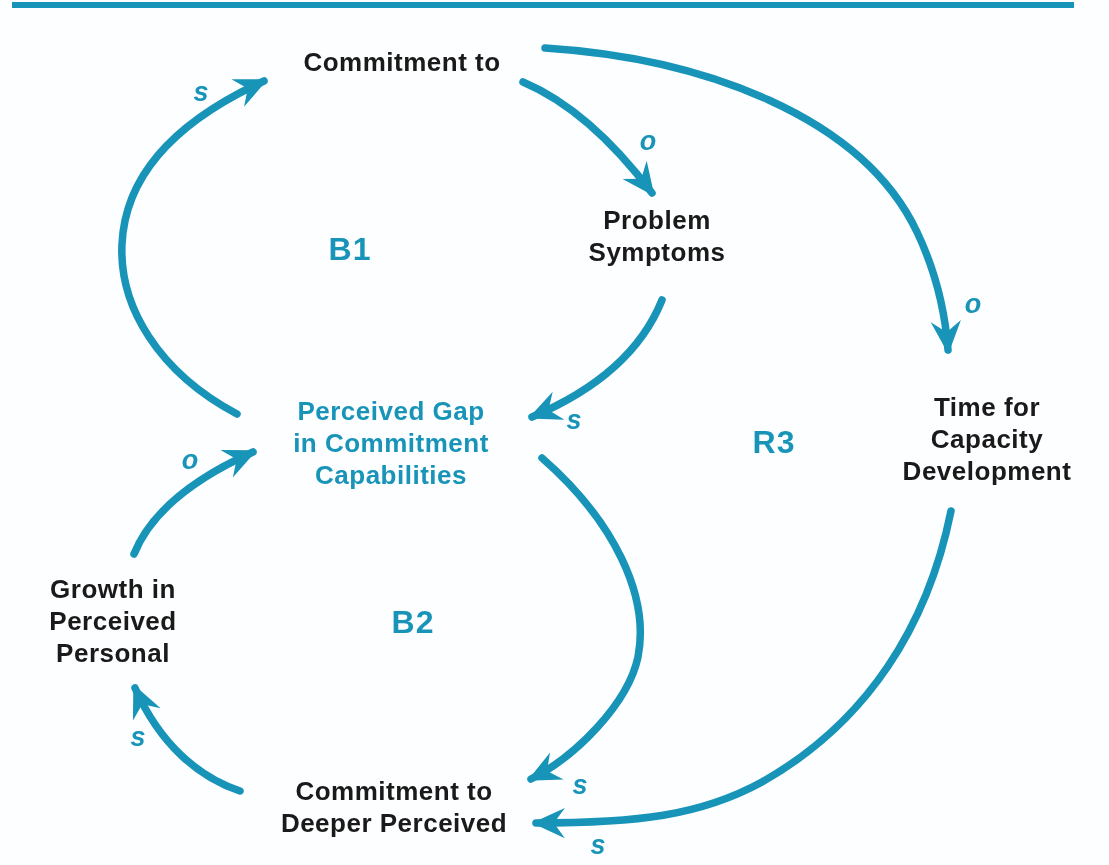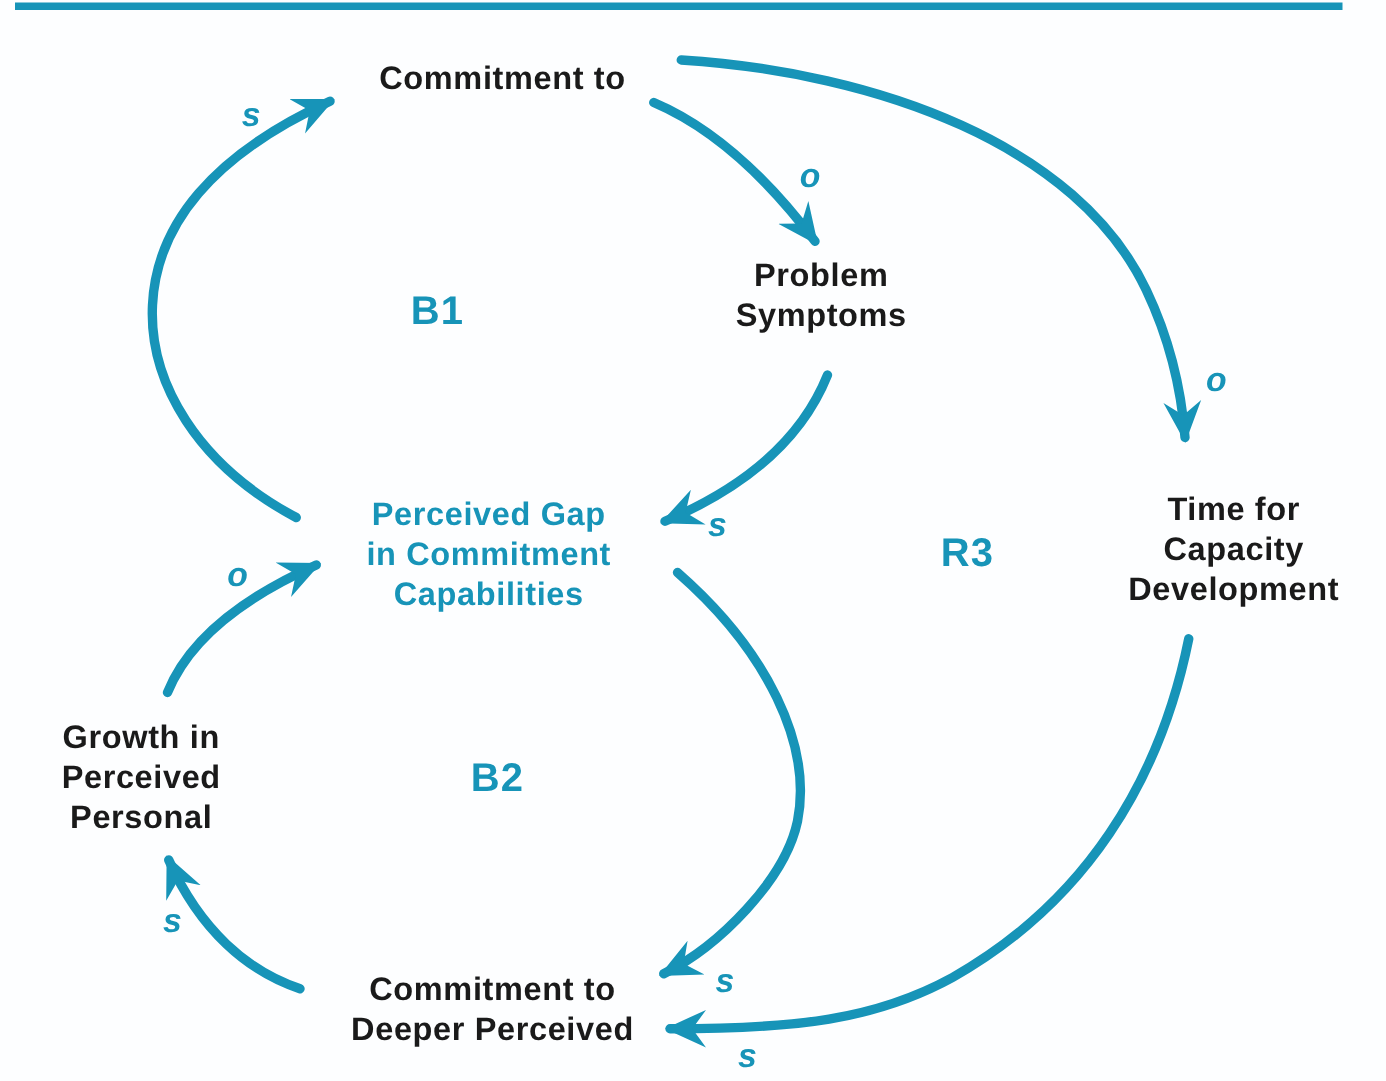--- a/index.html
+++ b/index.html
@@ -89,21 +89,21 @@
     <div>Perceived</div>
     <div>Personal</div>
   </div>
 
   <div class="node" style="left:394px;top:807px">
     <div>Commitment to</div>
     <div>Deeper Perceived</div>
   </div>
 
   <div class="loop-label" style="left:350px;top:249px">B1</div>
-  <div class="loop-label" style="left:398px;top:622px">B2</div>
+  <div class="loop-label" style="left:413px;top:622px">B2</div>
   <div class="loop-label" style="left:774px;top:442px">R3</div>
 
   <div class="polarity" style="left:201px;top:92px">s</div>
   <div class="polarity" style="left:648px;top:141px">o</div>
   <div class="polarity" style="left:574px;top:420px">s</div>
   <div class="polarity" style="left:973px;top:304px">o</div>
   <div class="polarity" style="left:190px;top:460px">o</div>
   <div class="polarity" style="left:138px;top:737px">s</div>
   <div class="polarity" style="left:580px;top:785px">s</div>
   <div class="polarity" style="left:598px;top:845px">s</div>

